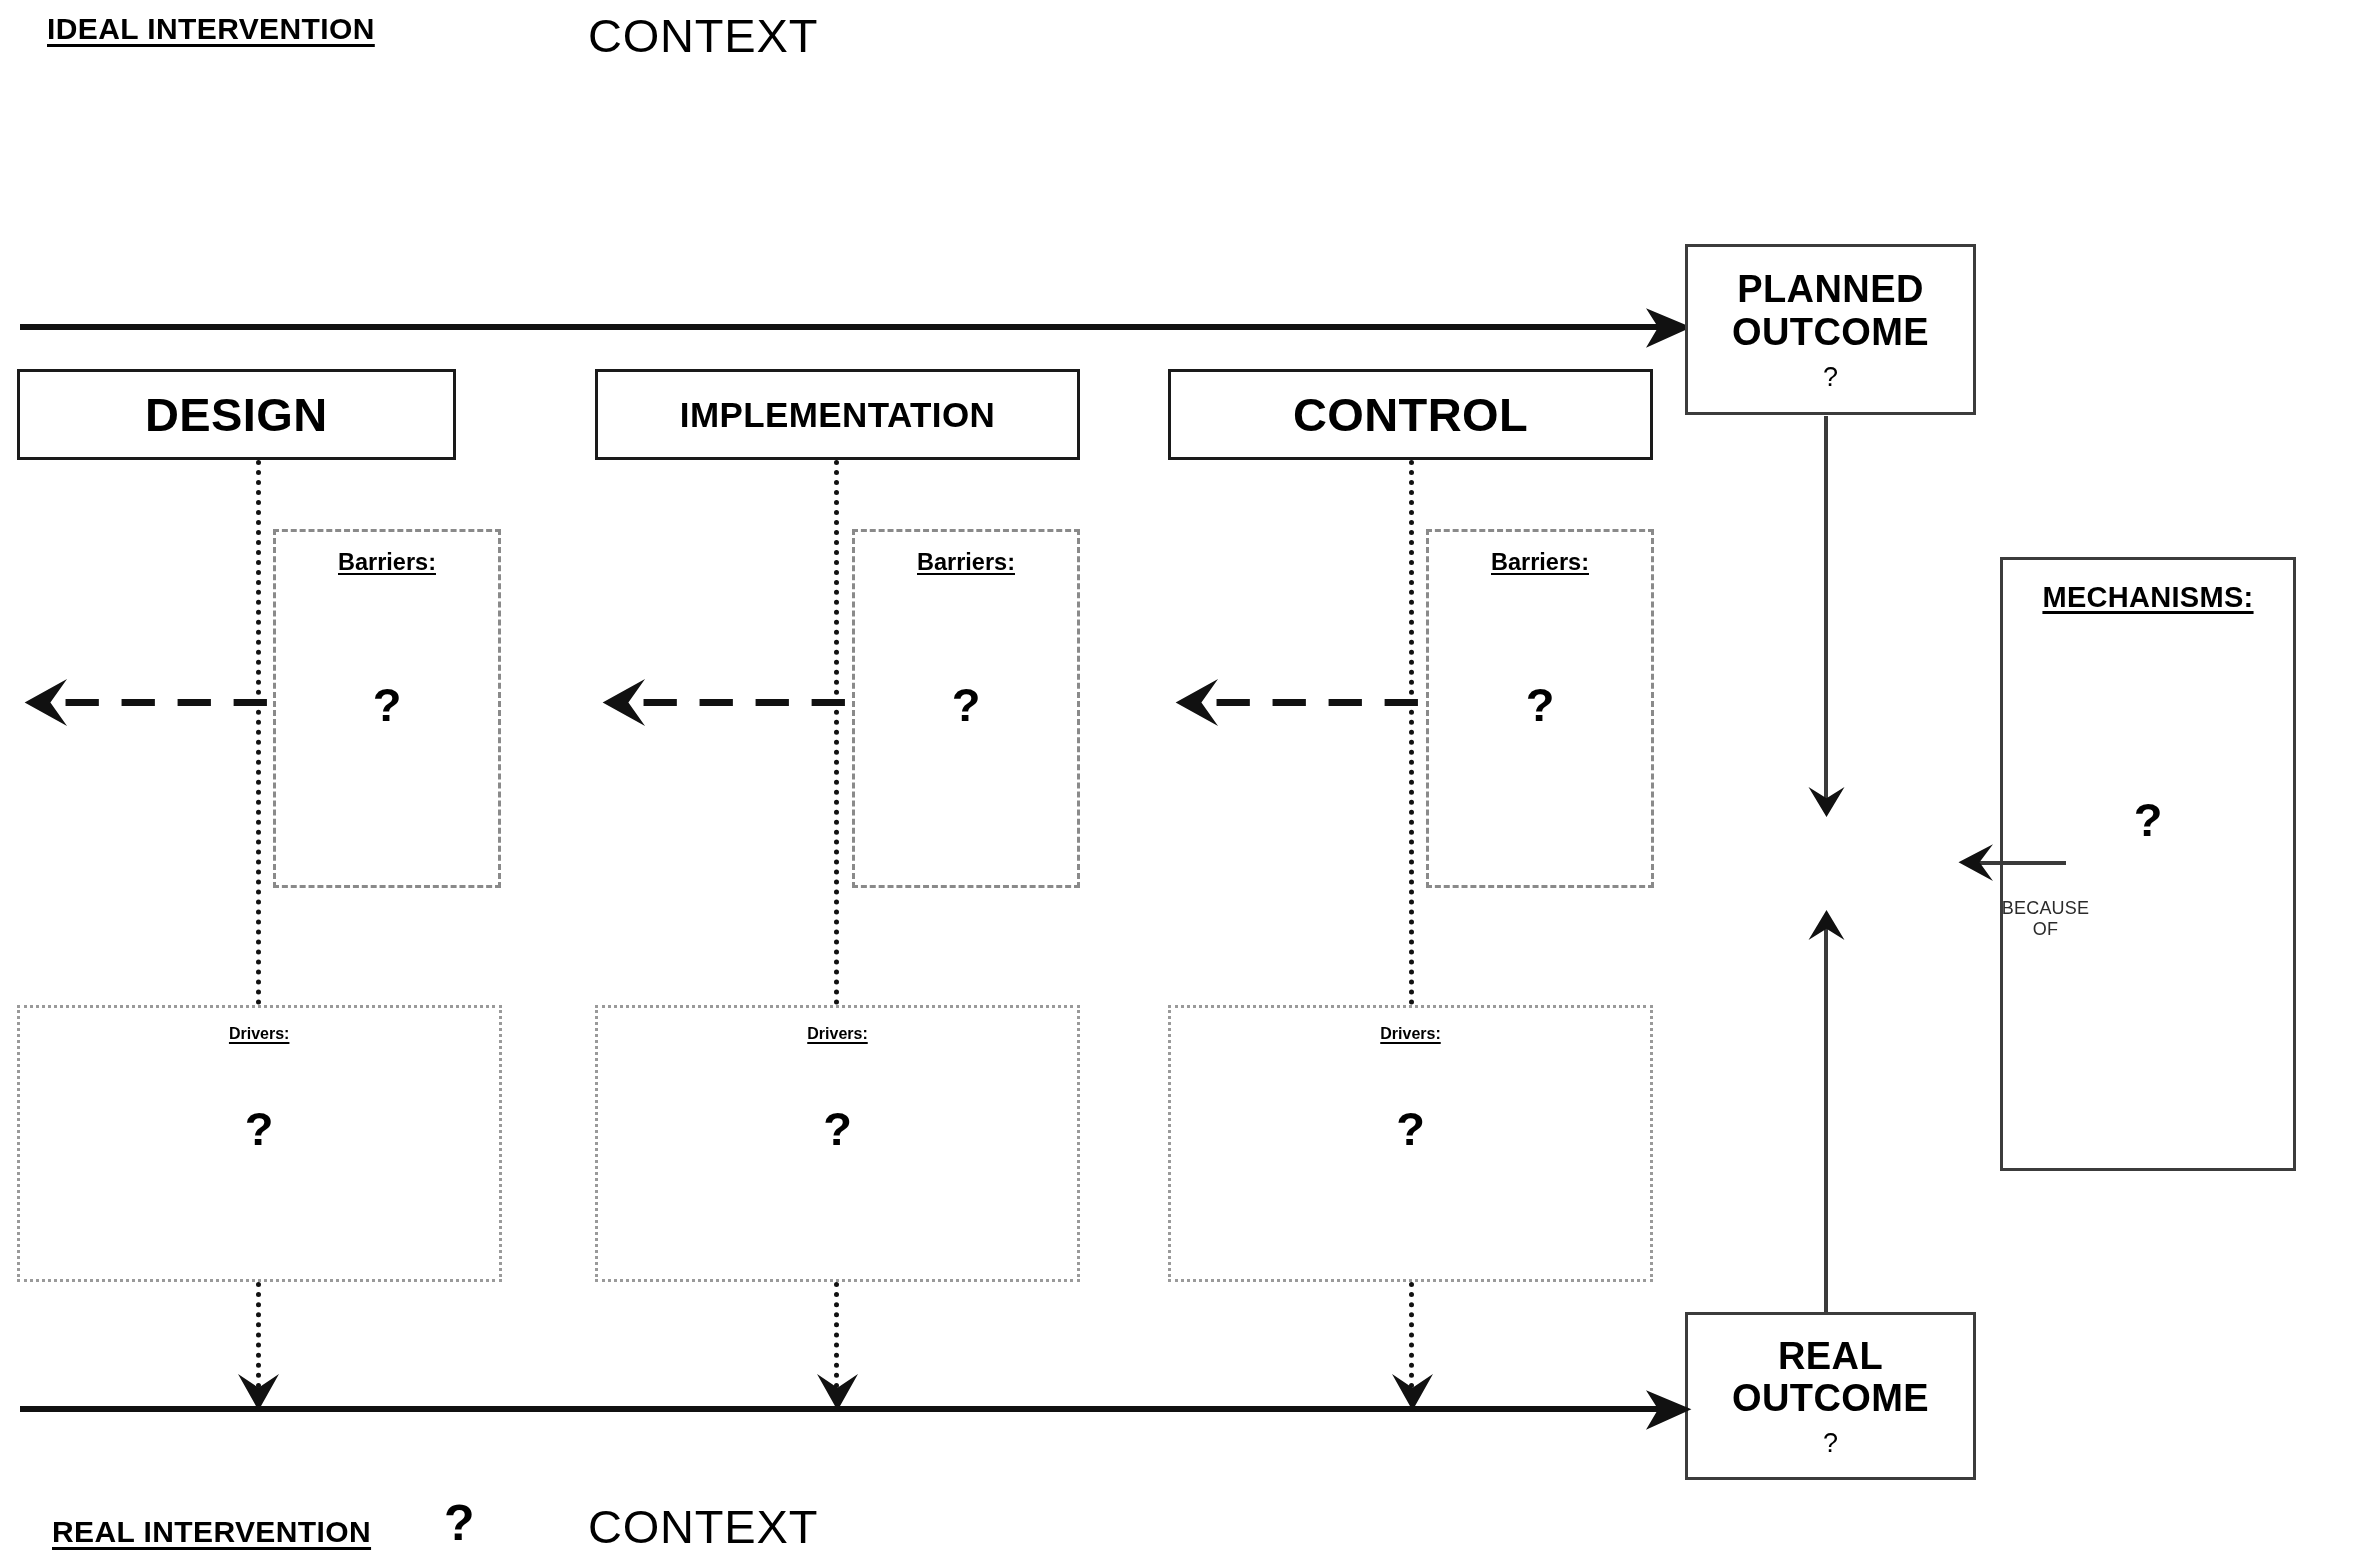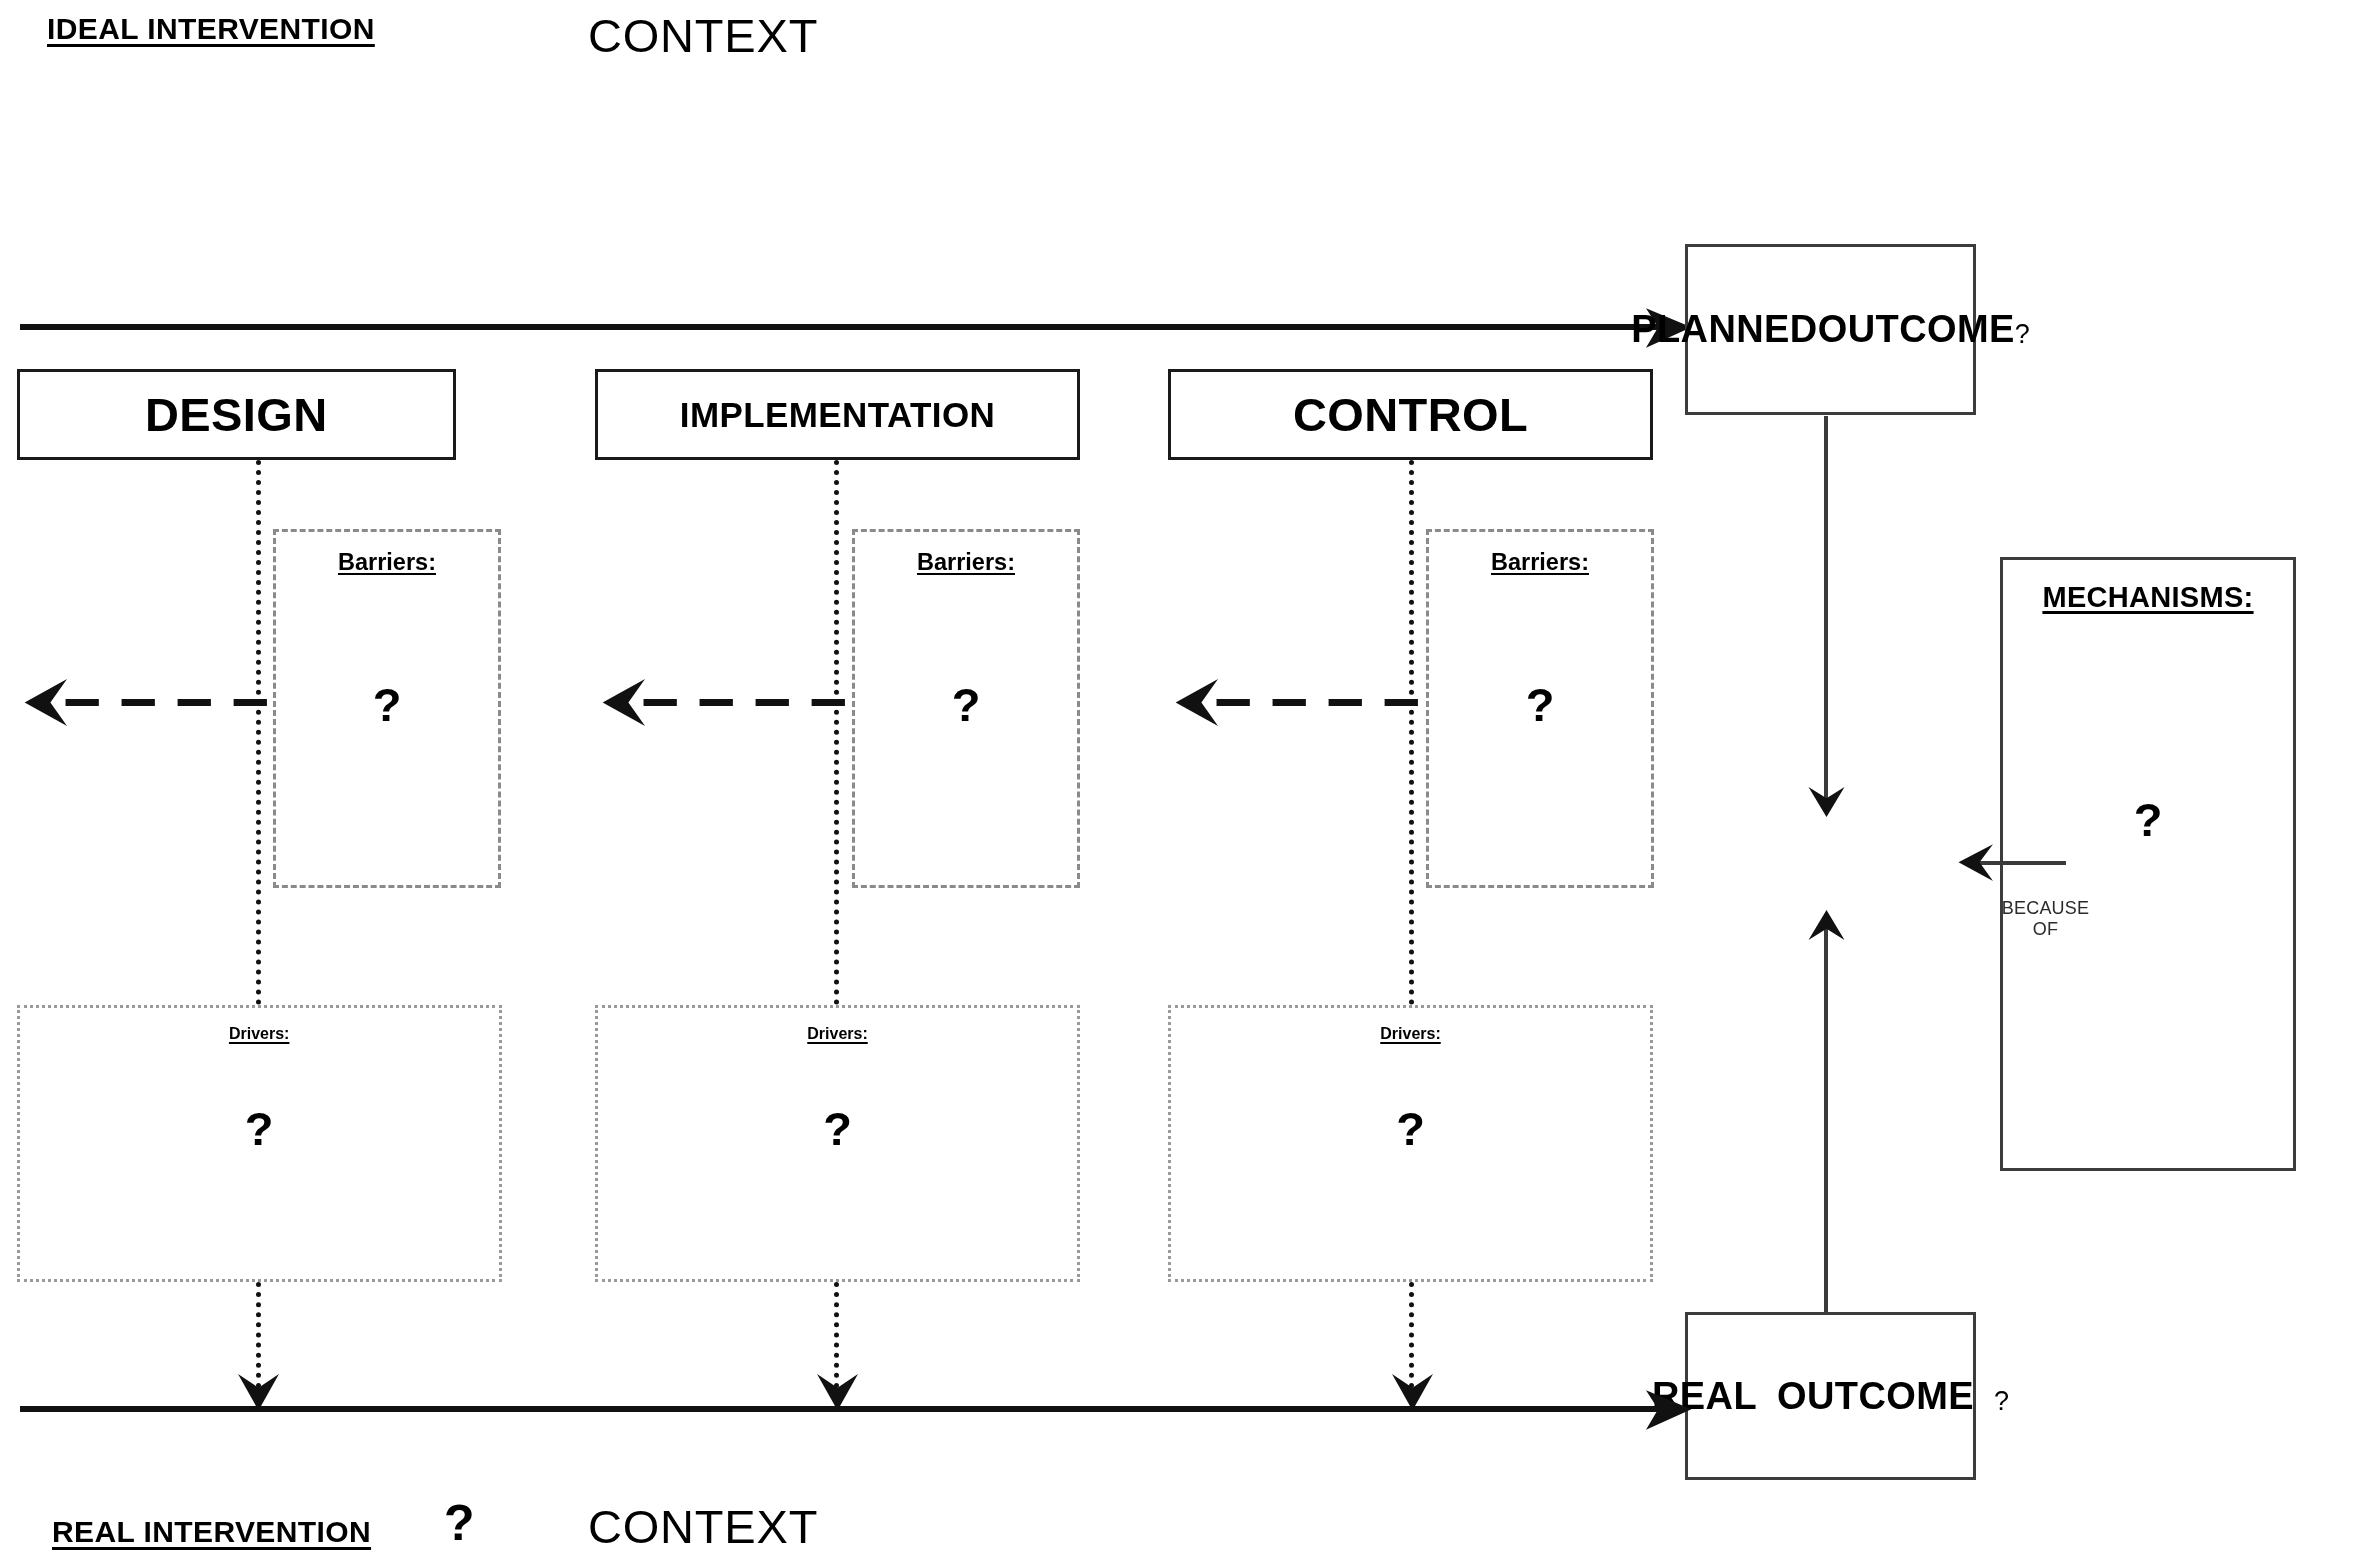--- a/index.html
+++ b/index.html
@@ -48,21 +48,21 @@
   .driver-title{
     font-size:16px;font-weight:700;margin-top:16.7px;
     text-decoration:underline;text-underline-offset:3px;
     text-decoration-thickness:2.3px;white-space:nowrap;text-align:center;
   }
   .driver-q{font-size:47px;font-weight:700;line-height:1;margin-top:62px;}
 
   
   .outcome-box{
     border:3px solid #3c3c3c;background:#fff;box-sizing:border-box;
-    display:flex;flex-direction:row;align-items:center;justify-content:center;
+    display:flex;flex-direction:column;align-items:center;justify-content:center;
   }
   .outcome-line{font-size:38px;font-weight:700;letter-spacing:0.4px;line-height:1.12;white-space:nowrap;}
   .outcome-q{font-size:27px;font-weight:400;line-height:1;margin-top:10.6px;}
 
   .diff-box{
     border:3px solid #3c3c3c;background:#fff;box-sizing:border-box;
     display:flex;flex-direction:column;align-items:center;justify-content:center;
   }
   .diff-title{font-size:24px;font-weight:700;letter-spacing:0.3px;white-space:nowrap;}
   .diff-sym{font-size:20px;font-weight:400;line-height:1;margin-top:6px;}
@@ -191,21 +191,21 @@
   <svg class="abs arrow" style="left:1806px;top:787px;" width="41" height="36" viewBox="0 0 54 48">
     <path d="M3,0 L27,40 L51,0 L27,15 Z" fill="#111"></path>
   </svg>
 
 
   <div class="abs v-thin" style="left:1824px;top:927px;width:3.8px;height:388px;"></div>
   <svg class="abs arrow" style="left:1806px;top:904px;" width="41" height="36" viewBox="0 0 54 48">
     <path d="M3,48 L27,8 L51,48 L27,33 Z" fill="#111"></path>
   </svg>
 
-  <div class="abs outcome-box" style="left:1685px;top:1312px;width:291px;height:168px;gap:20px;">
+  <div class="abs outcome-box" style="left:1685px;top:1312px;width:291px;height:168px;">
     <div class="outcome-line">REAL</div>
     <div class="outcome-line">OUTCOME</div>
     <div class="outcome-q">?</div>
   </div>
 
   <div class="abs mech-box" style="left:2000px;top:557px;width:296px;height:614px;">
     <div class="mech-title">MECHANISMS:</div>
     <div class="mech-q">?</div>
   </div>
 

